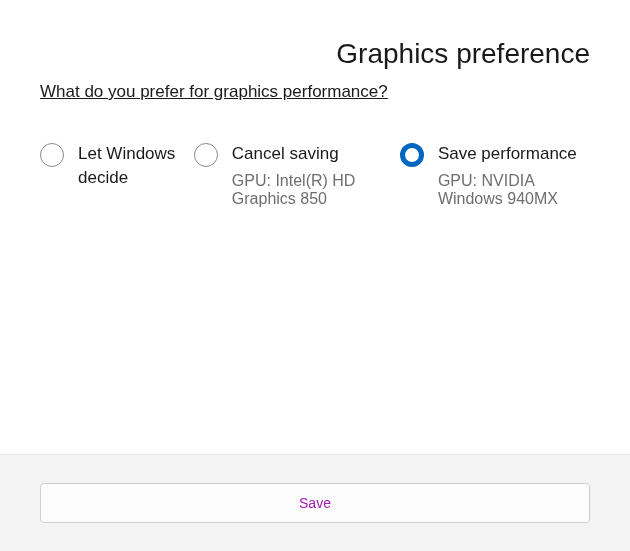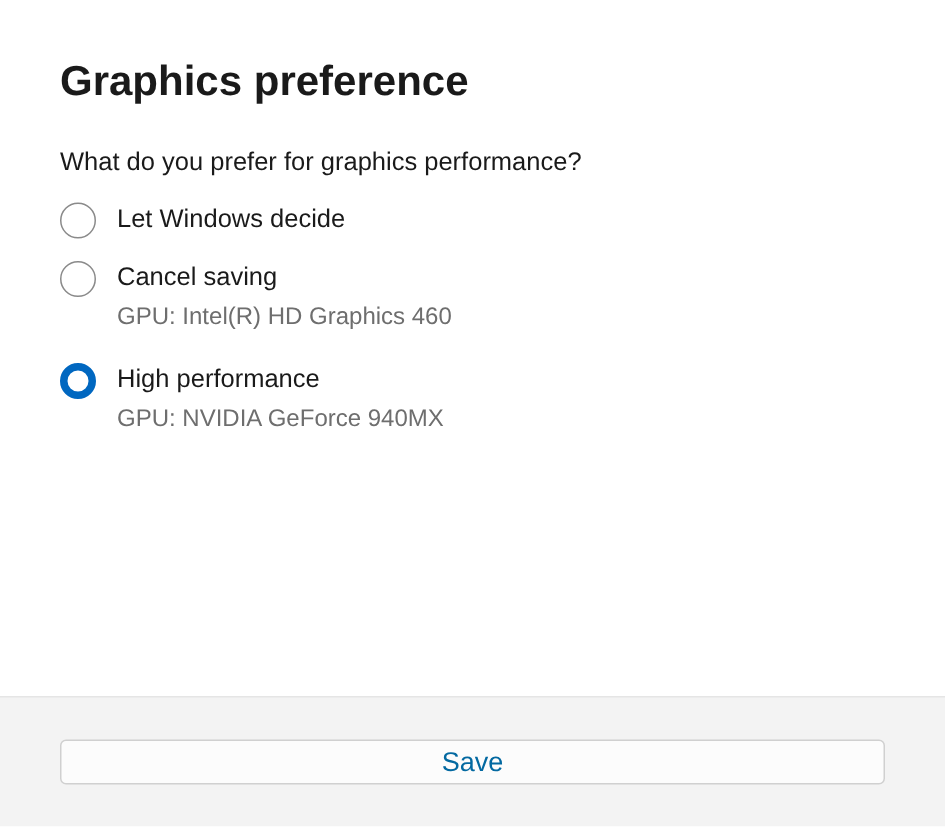--- a/index.html
+++ b/index.html
@@ -16,32 +16,34 @@
       height: 551px;
       display: flex;
       flex-direction: column;
     }
     .content {
       flex: 1;
       padding: 38px 40px 20px 40px;
     }
     .title {
       font-size: 28px;
-      font-weight: 700;
+      font-weight: 400;
       color: #1a1a1a;
-      margin-bottom: 28px;
+      margin-bottom: 12px;
+      text-align: right;
     }
     .question {
       font-size: 17px;
       color: #1a1a1a;
-      margin-bottom: 16px;
+      margin-bottom: 40px;
+      text-decoration: underline;
     }
     .option-group {
       display: flex;
-      flex-direction: column;
+      flex-direction: row;
       gap: 14px;
     }
     .option {
       display: flex;
       align-items: flex-start;
       gap: 14px;
       cursor: pointer;
     }
     .radio {
       width: 24px;
@@ -75,26 +77,26 @@
     }
     .footer {
       background: #f3f3f3;
       border-top: 1px solid #e5e5e5;
       padding: 28px 40px;
       display: flex;
       gap: 14px;
     }
     .btn {
       flex: 1;
-      height: 30px;
+      height: 40px;
       background: #fcfcfc;
       border: 1px solid #d0d0d0;
       border-radius: 4px;
-      font-size: 18px;
-      color: #0369a1;
+      font-size: 14px;
+      color: #a21caf;
       cursor: pointer;
       font-family: inherit;
     }
   </style>
 </head>
 <body>
 
 <div class="content">
   <h1 class="title">Graphics preference</h1>
   <p class="question">What do you prefer for graphics performance?</p>
@@ -105,29 +107,29 @@
       <div class="radio"></div>
       <div class="option-text">
         <span class="option-label">Let Windows decide</span>
       </div>
     </div>
 
     <div class="option">
       <div class="radio"></div>
       <div class="option-text">
         <span class="option-label">Cancel saving</span>
-        <span class="option-sublabel">GPU: Intel(R) HD Graphics 460</span>
+        <span class="option-sublabel">GPU: Intel(R) HD Graphics 850</span>
       </div>
     </div>
 
     <div class="option">
       <div class="radio selected"></div>
       <div class="option-text">
-        <span class="option-label">High performance</span>
-        <span class="option-sublabel">GPU: NVIDIA GeForce 940MX</span>
+        <span class="option-label">Save performance</span>
+        <span class="option-sublabel">GPU: NVIDIA Windows 940MX</span>
       </div>
     </div>
 
   </div>
 </div>
 
 <div class="footer">
   <button class="btn">Save</button>
 </div>
 

